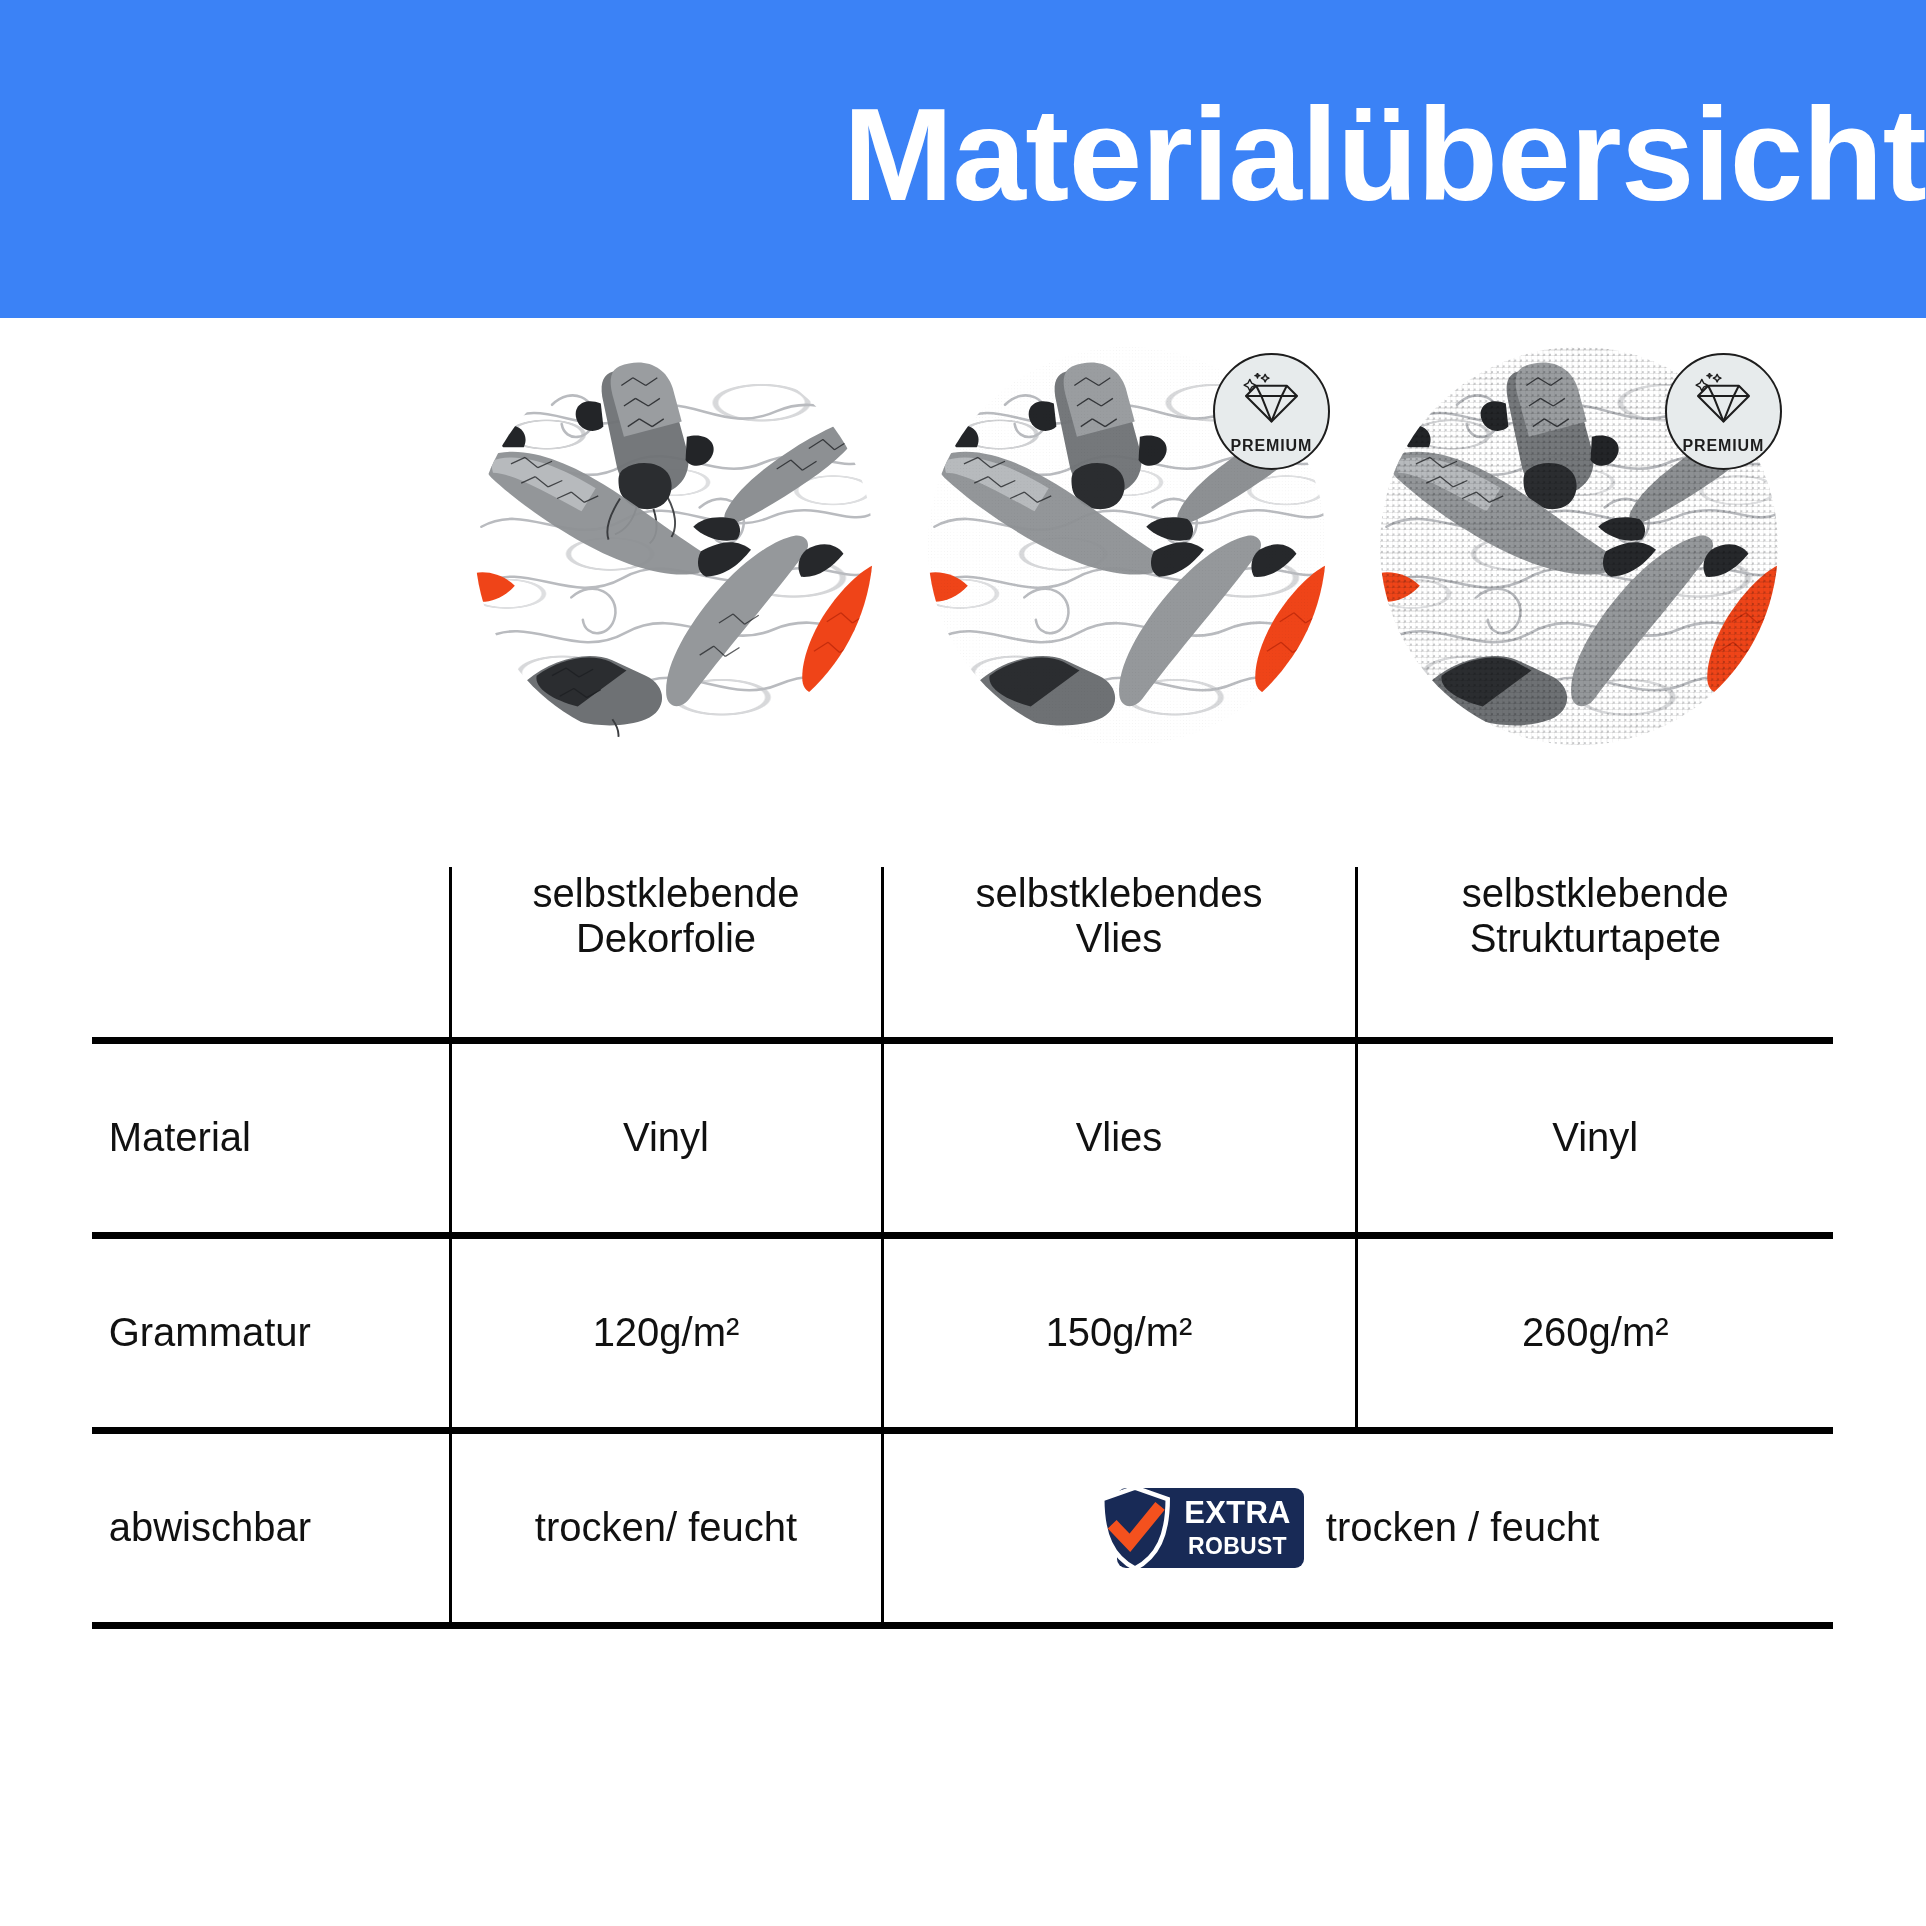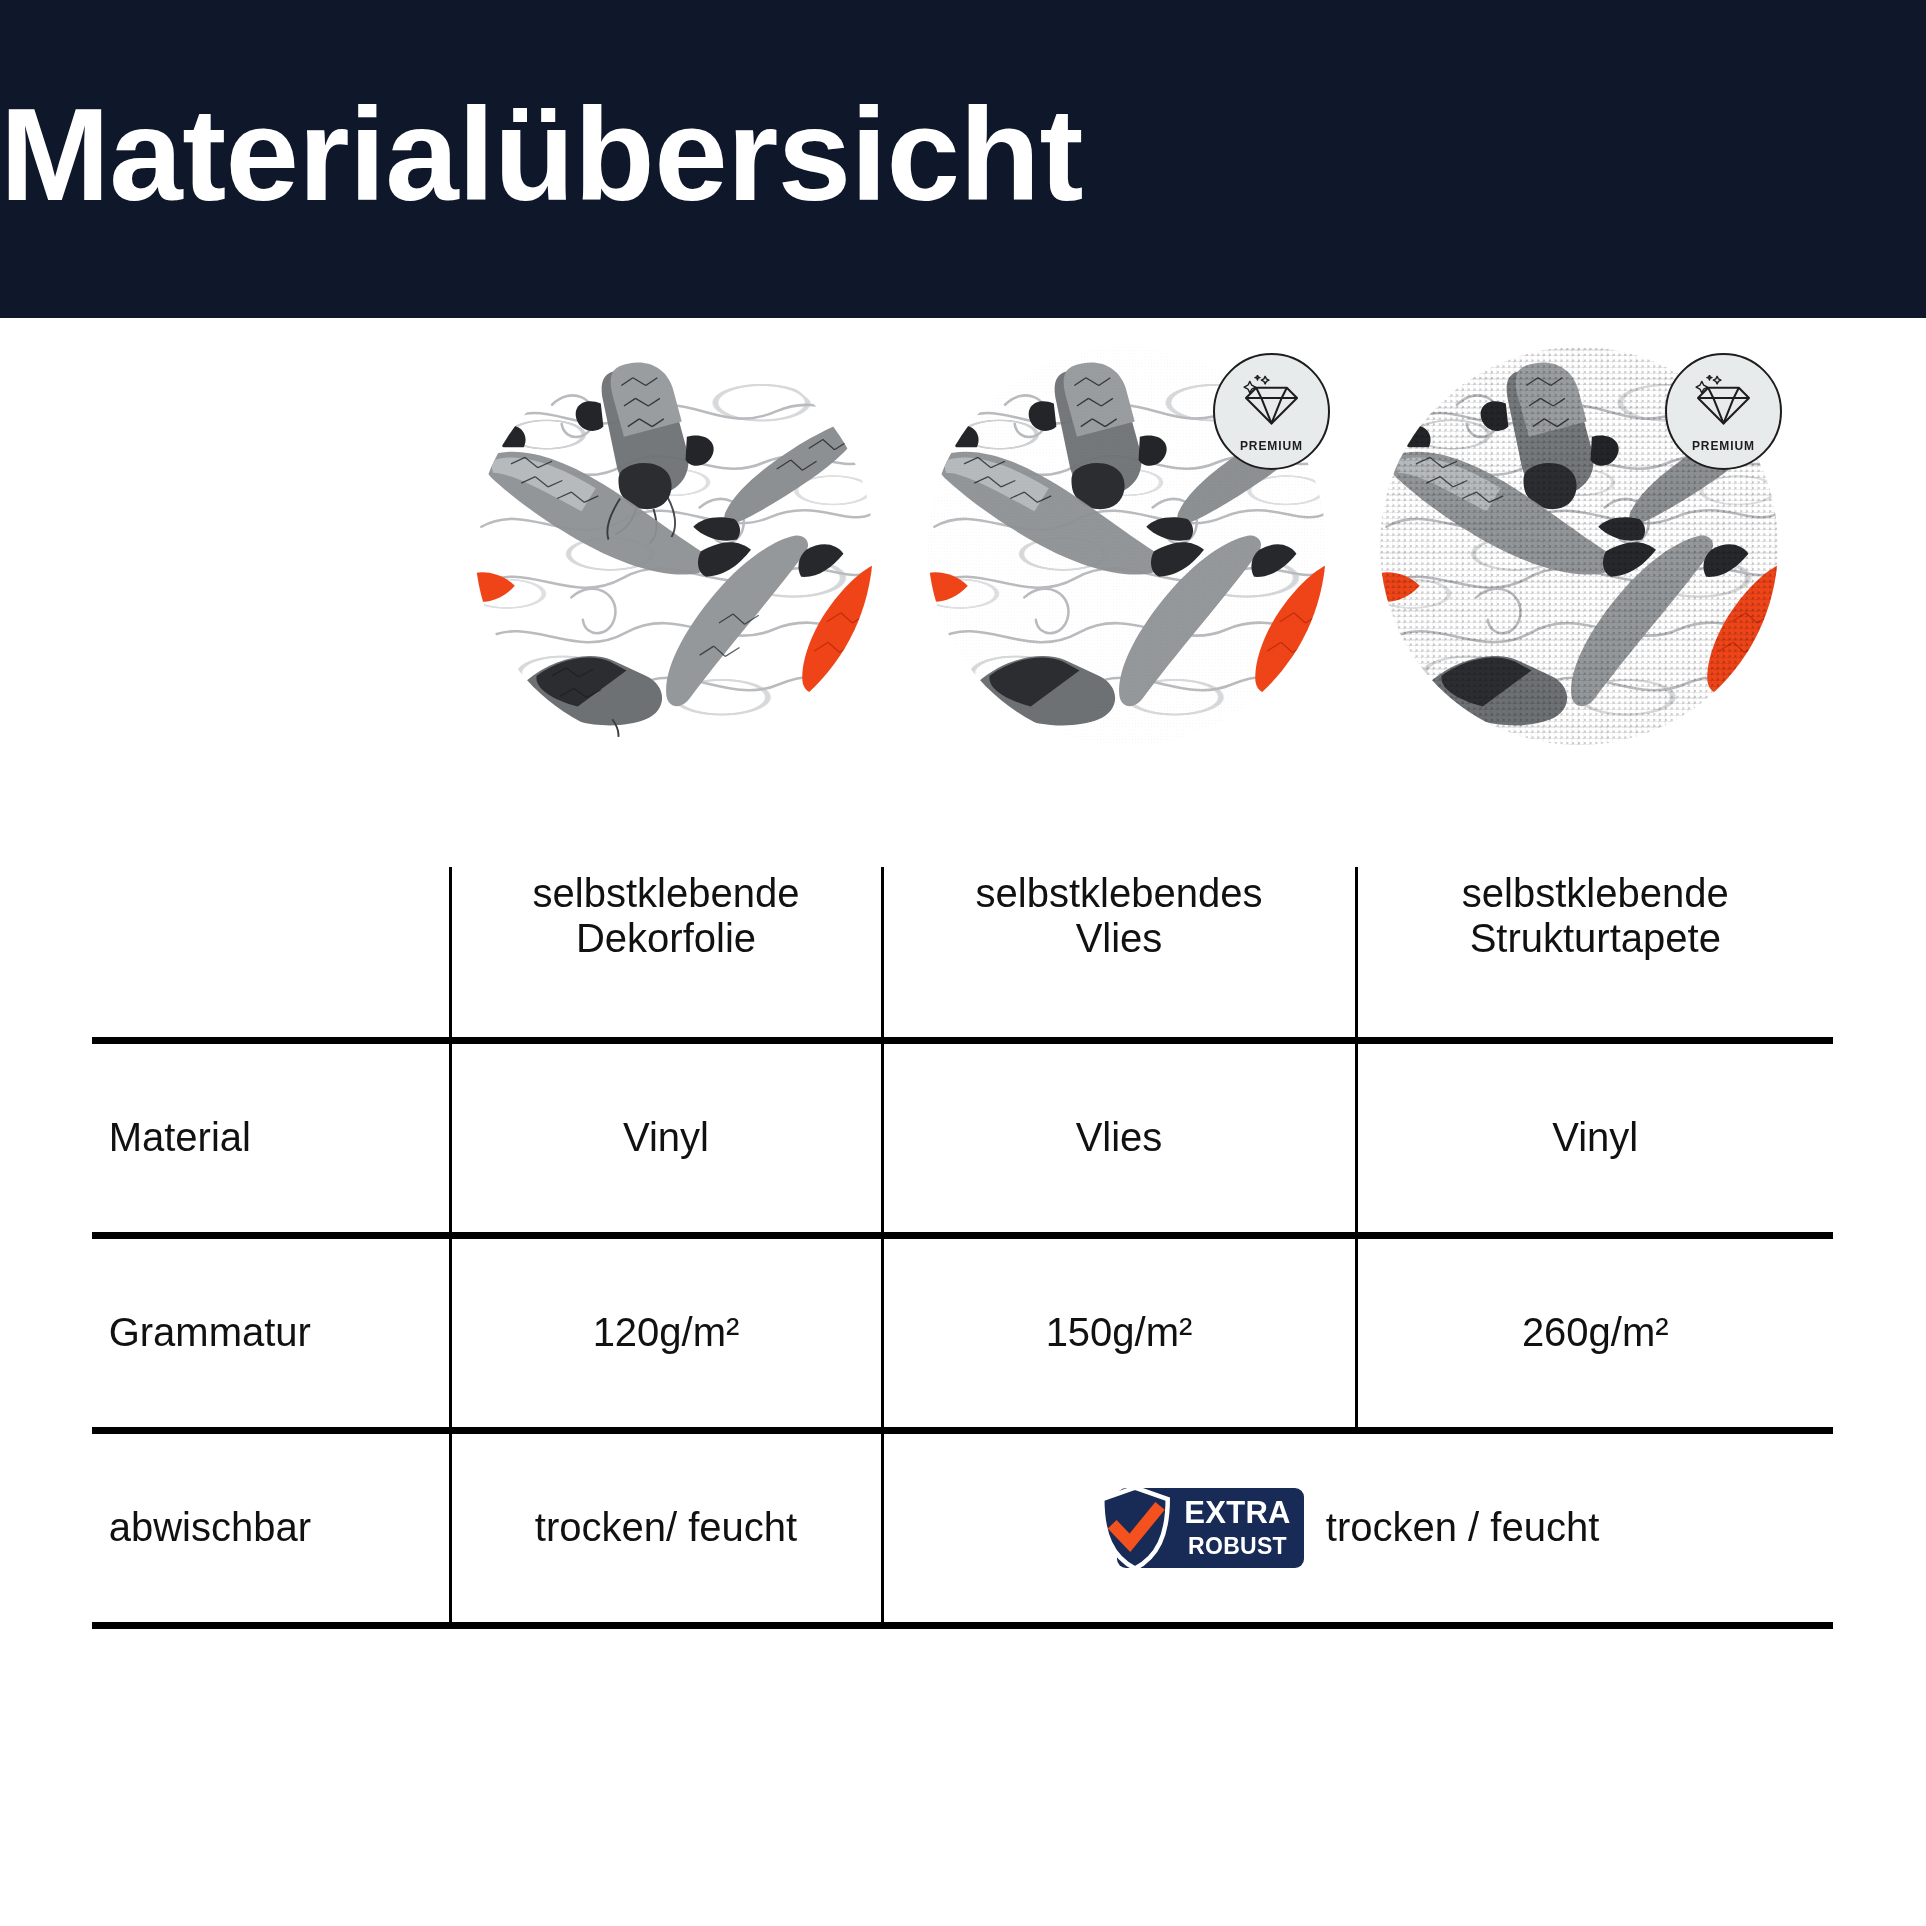--- a/index.html
+++ b/index.html
@@ -8,22 +8,22 @@
     background:#ffffff;
     font-family:"Liberation Sans", sans-serif;
     -webkit-font-smoothing:antialiased;
     overflow:hidden;
   }
   #page{position:relative;width:1926px;height:1926px;background:#fff;}
 
   
   .header-band{
     position:absolute;left:0;top:0;width:1926px;height:318px;
-    background:#0f172a;
-    display:flex;align-items:center;justify-content:flex-start;
+    background:#3b82f6;
+    display:flex;align-items:center;justify-content:flex-end;
   }
   .header-title{
     color:#ffffff;
     font-size:132px;
     font-weight:700;
     letter-spacing:-0.6px;
     line-height:1;
     white-space:nowrap;
     transform:translateY(-3.9px);
   }
@@ -91,21 +91,21 @@
     width:117px;height:117px;border-radius:50%;
     background:#e7ebec;
     border:2.6px solid #1d1d1d;
     display:flex;flex-direction:column;align-items:center;justify-content:center;
     box-sizing:border-box;
   }
   .swatch.s2 .premium-badge{right:-3.9px;top:6.4px;}
   .swatch.s3 .premium-badge{right:-3.9px;top:6.4px;}
   .premium-badge .diamond{margin-top:3.9px;}
   .premium-badge .plabel{
-    font-size:12px;font-weight:700;letter-spacing:0.9px;color:#1d1d1d;
+    font-size:16px;font-weight:700;letter-spacing:0.9px;color:#1d1d1d;
     margin-top:14px;line-height:1;
   }
 
   
   .table{
     position:absolute;left:92px;top:867px;
     width:1741px;
   }
   .mtable{
     border-collapse:collapse;

